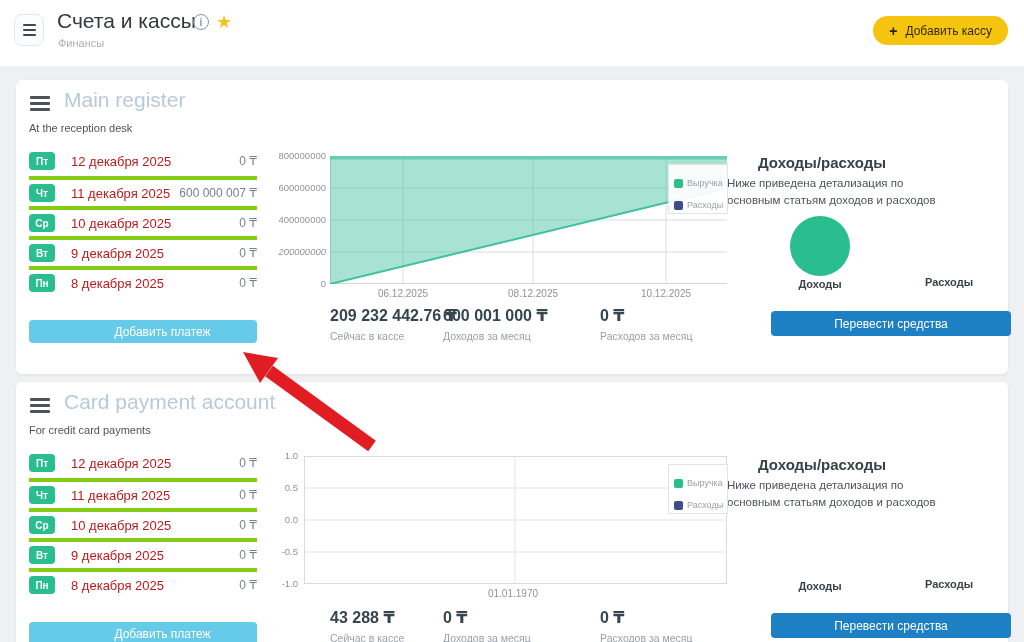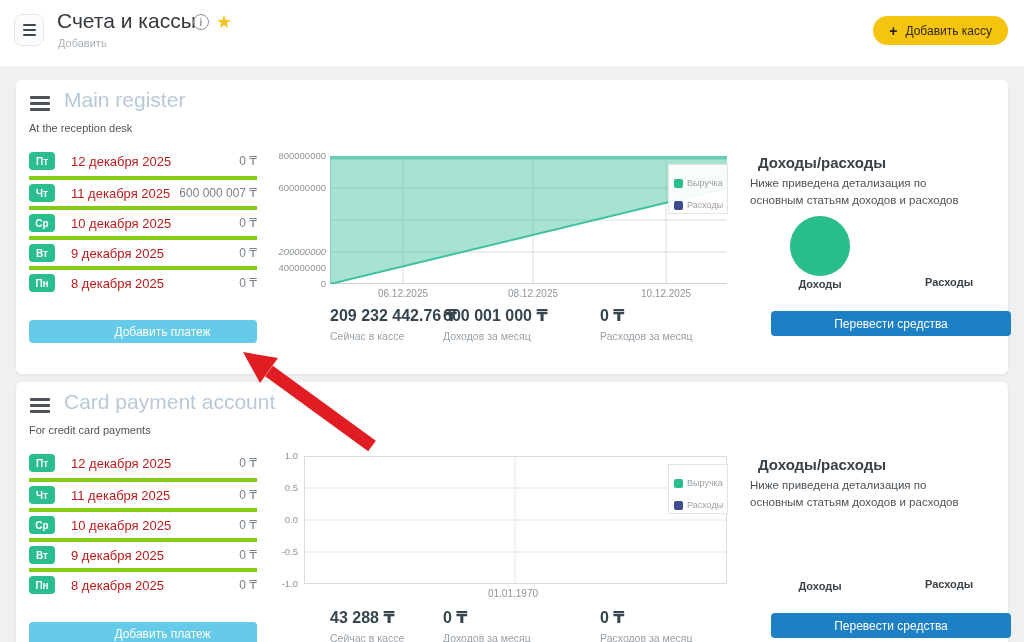--- a/index.html
+++ b/index.html
@@ -74,21 +74,21 @@
   .swatch.navy { background:#3e4b8d; }
   .chart-svg { position:absolute; }
 
   
   .stat-value { position:absolute; top:226px; font-size:16px; font-weight:700; color:#37454f; }
   .stat-label { position:absolute; top:250px; font-size:10.5px; color:#98a1a8; }
   .s0 { left:314px; } .s1 { left:427px; } .s2 { left:584px; }
 
   
   .panel-heading { position:absolute; left:742px; top:74px; font-size:15px; font-weight:700; color:#3a4248; }
-  .panel-desc { position:absolute; left:734px; top:95px; width:232px; font-size:11.5px; line-height:1.45; color:#4c545a; }
+  .panel-desc { position:absolute; left:711px; top:95px; width:232px; font-size:11.5px; line-height:1.45; color:#4c545a; }
   .pie-circle { position:absolute; left:774px; top:136px; width:60px; height:60px; border-radius:50%; background:#2abd8e; }
   .income-label { position:absolute; left:771px; top:198px; width:66px; text-align:center; font-size:11px; font-weight:700; color:#3a4248; }
   .expense-label { position:absolute; left:900px; top:196px; width:66px; text-align:center; font-size:11px; font-weight:700; color:#3a4248; }
   .transfer-btn {
     position:absolute; left:755px; top:231px; width:240px; height:25px;
     background:#1d7fc4; border:none; border-radius:4px; color:#fff; font-size:12px;
     font-family:inherit; cursor:pointer;
   }
 
   
@@ -101,21 +101,21 @@
   <div class="menu-btn">
     <i></i>
       <i></i>
       <i></i>
   </div>
   <div class="page-title">Счета и кассы</div>
   <div class="title-extras">
     <span class="info-icon">i</span>
     <span class="star-icon">★</span>
   </div>
-  <div class="page-subtitle">Добавить</div>
+  <div class="page-subtitle">Финансы</div>
   <button class="add-cashbox">
     <span class="plus">+</span>
     <span>Добавить кассу</span>
   </button>
 </div>
 
 <div class="card" id="card-0">
   <div class="card-menu">
       <i></i>
       <i></i>
@@ -149,21 +149,21 @@
       <span class="day-badge">Пн</span>
       <span class="row-date">8 декабря 2025</span>
       <span class="row-amount">0 ₸</span>
     </div>
   </div>
 
   <button class="add-payment">Добавить платеж</button>
 
   <span class="ytick" style="left:250px; top:71px;">800000000</span>
   <span class="ytick" style="left:250px; top:103px;">600000000</span>
-  <span class="ytick" style="left:250px; top:135px;margin-top:48px;">400000000</span>
+  <span class="ytick" style="left:250px; top:135px;">400000000</span>
   <span class="ytick" style="left:250px; top:167px;font-style:italic;">200000000</span>
   <span class="ytick" style="left:250px; top:199px;">0</span>
 
   <svg class="chart-svg" style="left:314px; top:76px;" width="397" height="128" viewBox="0 0 397 128">
     <rect x="0" y="0" width="397" height="128" fill="#ffffff"></rect>
     <line x1="0" y1="32" x2="397" y2="32" stroke="#dcdcdc" stroke-width="1"></line>
     <line x1="0" y1="64" x2="397" y2="64" stroke="#dcdcdc" stroke-width="1"></line>
     <line x1="0" y1="96" x2="397" y2="96" stroke="#dcdcdc" stroke-width="1"></line>
     <line x1="73" y1="0" x2="73" y2="128" stroke="#dcdcdc" stroke-width="1"></line>
     <line x1="203" y1="0" x2="203" y2="128" stroke="#dcdcdc" stroke-width="1"></line>

